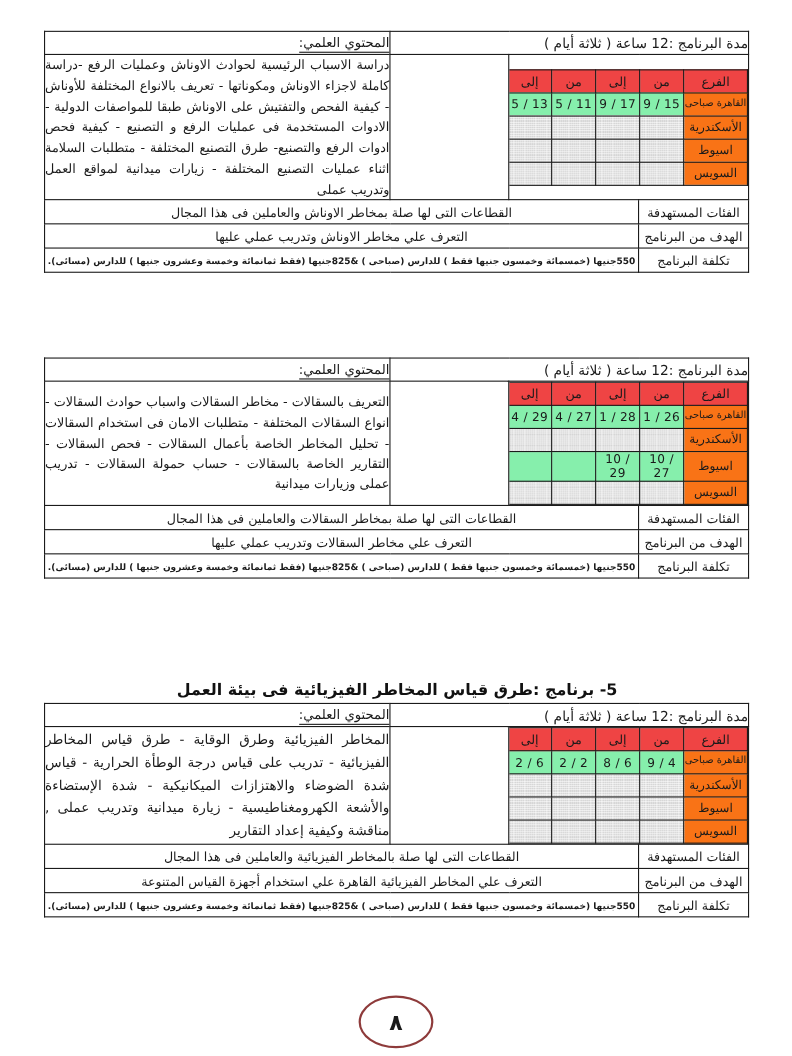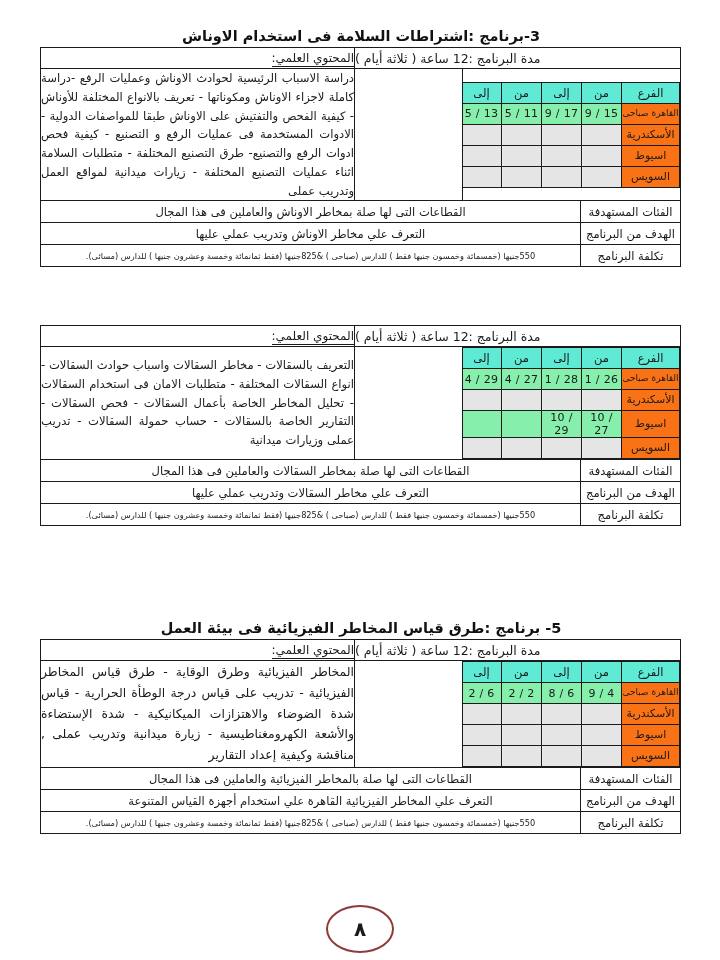--- a/index.html
+++ b/index.html
@@ -55,21 +55,21 @@
   table.prog-table td,
   table.prog-table th {
     border: 1.3px solid #1b1b1b;
     padding: 0;
     vertical-align: middle;
     font-weight: normal;
   }
 
   
   .duration-cell {
-    text-align: left;
+    text-align: right;
     font-weight: bold;
     font-size: 12.5px;
     height: 20px;
     padding: 1px 2px;
     direction: rtl;
     white-space: nowrap;
   }
   .content-head-cell {
     text-align: right;
     font-weight: bold;
@@ -92,21 +92,21 @@
   }
   .sched-wrap td, .sched-wrap th {
     border: 1.2px solid #1b1b1b;
     font-size: 11px;
     text-align: center;
     height: 20px;
     padding: 0;
     font-weight: normal;
   }
   .sched-wrap th {
-    background: #5eead4;
+    background: #ef4444;
     font-weight: bold;
     font-size: 11.5px;
   }
   .branch-cell {
     background: #f97316;
     font-size: 9.5px;
     font-weight: bold;
     line-height: 1.05;
     padding: 0 1px;
     white-space: nowrap;
@@ -155,21 +155,21 @@
   .val-cell {
     text-align: center;
     font-size: 11.5px;
     font-weight: bold;
     height: 21px;
     padding: 0 4px;
     direction: rtl;
   }
   .val-cell.fine {
     font-size: 8.2px;
-    font-weight: normal;
+    font-weight: bold;
     letter-spacing: -0.1px;
   }
 
   
   .page-number {
     position: absolute;
     left: 50%;
     transform: translateX(-50%);
     top: 905px;
     width: 64px;
@@ -183,21 +183,20 @@
     font-weight: bold;
     color: #1a1a1a;
   }
 </style>
 </head>
 <body>
 
 <div class="page">
 
   <div class="program-block prog-1">
-      <div class="prog-title">3-برنامج :اشتراطات السلامة فى استخدام الاوناش</div>
       <table class="prog-table">
         <colgroup>
           <col style="width: 100px;">
           <col style="width: 118px;">
           <col style="width: 108px;">
           <col style="width: 314px;">
         </colgroup>
         <tbody>
           <tr>
             <td colspan="3" class="duration-cell">مدة البرنامج :12 ساعة ( ثلاثة أيام )</td>

